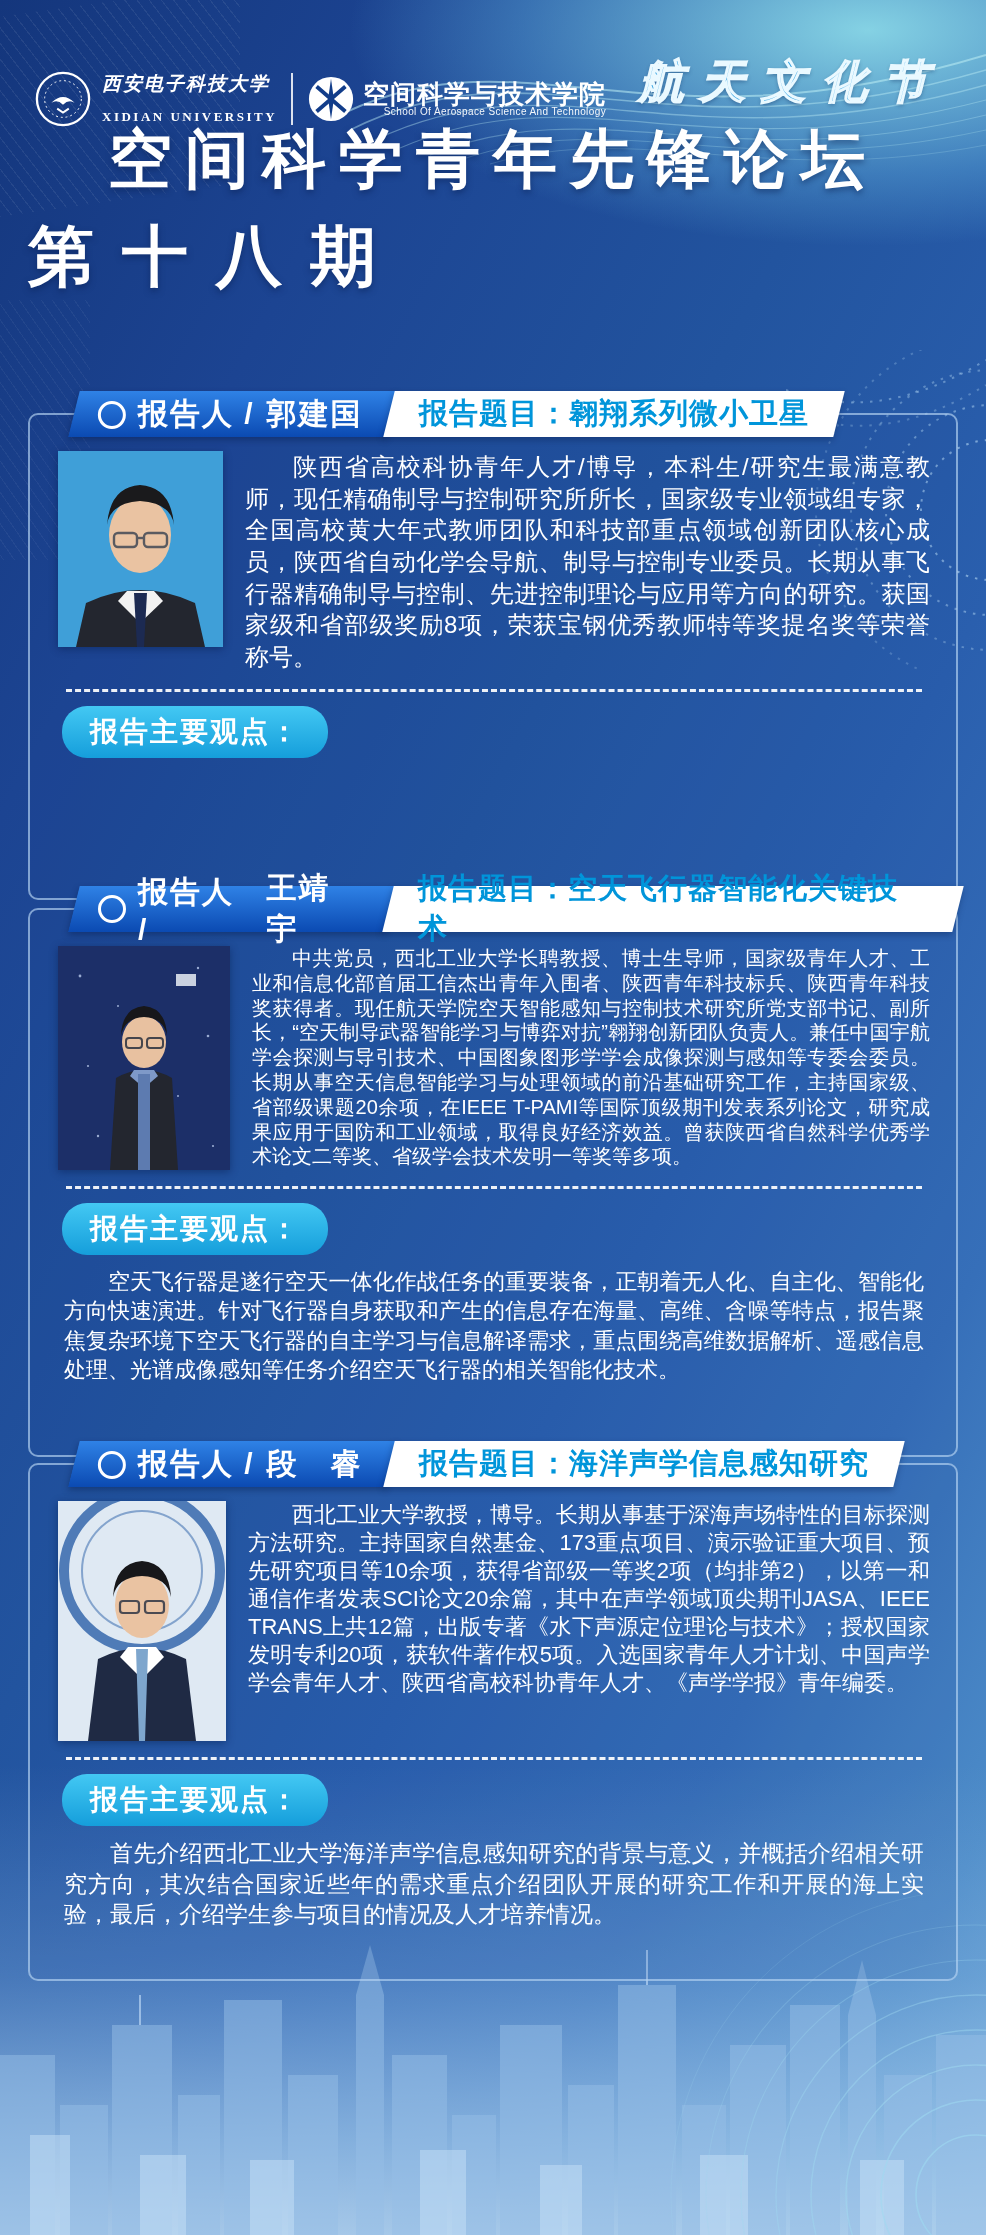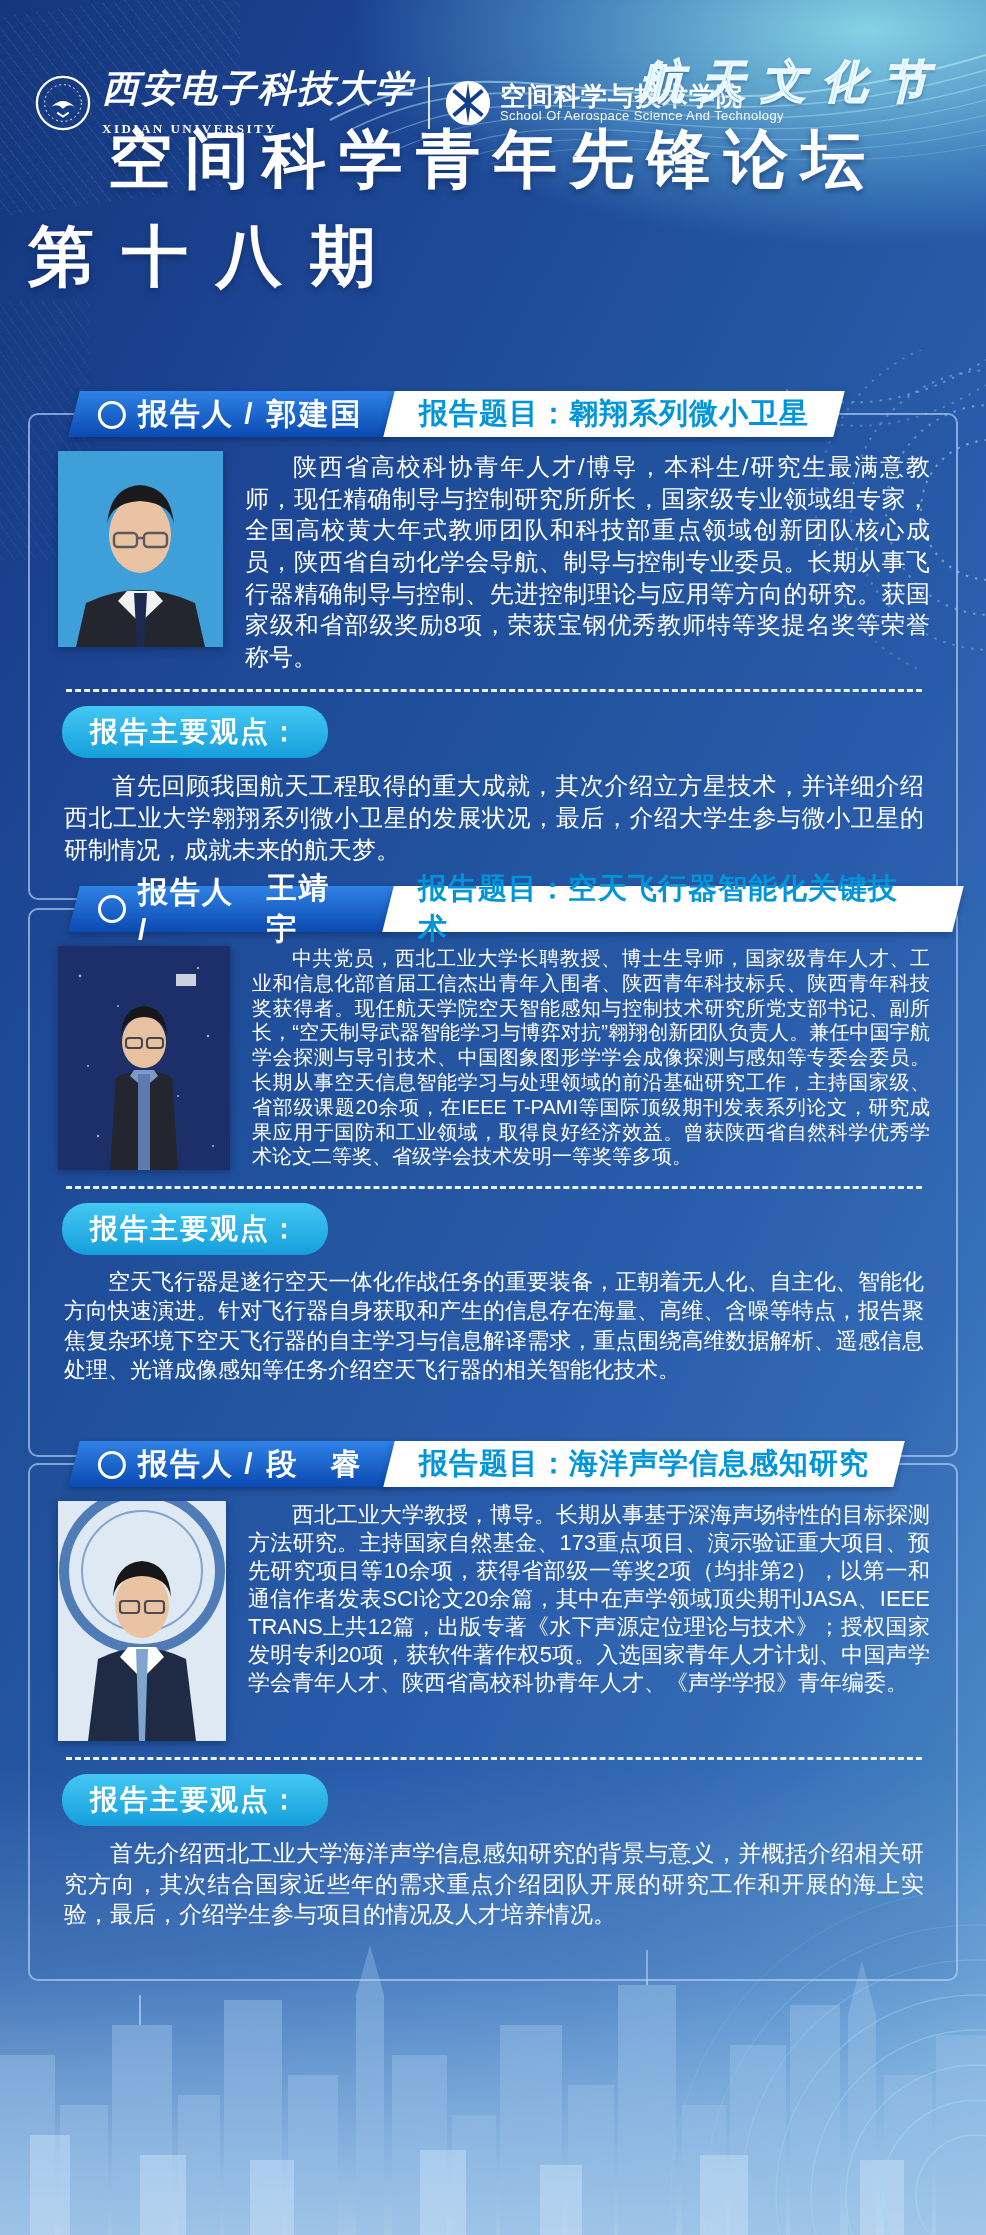--- a/index.html
+++ b/index.html
@@ -16,27 +16,27 @@
     background:linear-gradient(180deg,rgba(130,175,220,0) 0%,rgba(135,180,225,.35) 45%,rgba(160,200,235,.75) 80%,rgba(178,210,238,.9) 100%);
   }
   .hatch{
     position:absolute;opacity:.5;
     background:repeating-linear-gradient(55deg,rgba(255,255,255,.14) 0 1px,transparent 1px 9px);
   }
   
   .logo-row{position:absolute;top:70px;left:34px;display:flex;align-items:center;z-index:3;}
   .seal-svg{width:58px;height:58px;flex:none;}
   .uni-block{margin-left:10px;line-height:1;}
-  .uni-zh{font-family:Liberation Serif, serif;font-style:italic;font-weight:700;font-size:37px;letter-spacing:2px;}
+  .uni-zh{font-family:Liberation Mono, monospace;font-style:italic;font-weight:700;font-size:19px;letter-spacing:2px;}
   .uni-en{font-family:"Liberation Serif",serif;font-size:13px;letter-spacing:2.5px;font-weight:700;margin-top:15px;}
   .v-divider{width:2px;height:52px;background:rgba(255,255,255,.85);margin:0 14px;}
   .sast-svg{width:48px;height:48px;flex:none;}
   .school-block{margin-left:8px;line-height:1;}
   .school-zh{font-weight:800;font-size:26px;letter-spacing:1px;}
-  .school-en{font-size:13px;letter-spacing:.4px;opacity:.95;}
+  .school-en{font-size:10px;letter-spacing:.4px;opacity:.95;text-align:right;}
   .festival{
     position:absolute;top:52px;right:42px;z-index:3;
     font-size:45px;font-weight:700;font-style:italic;letter-spacing:16px;
     color:#2e9fe2;-webkit-text-stroke:1.6px #eaf9ff;
     text-shadow:0 2px 4px rgba(10,40,90,.45);
   }
   
   .title1{position:absolute;top:116px;left:0;width:100%;text-align:center;z-index:3;
     font-size:64px;font-weight:900;letter-spacing:13px;text-shadow:0 3px 6px rgba(8,30,80,.5);}
   .title2{position:absolute;top:212px;left:0;width:100%;z-index:3;
@@ -220,21 +220,20 @@
           <ellipse cx="82" cy="84" rx="31" ry="38" fill="#eac3a2"></ellipse>
           <path d="M49,74 Q52,36 82,34 Q113,36 116,74 Q113,52 82,50 Q52,52 49,74 Z" fill="#1a1a1c"></path>
           <rect x="56" y="82" width="23" height="14" rx="4" fill="none" stroke="#5a5a60" stroke-width="2.4"></rect>
           <rect x="86" y="82" width="23" height="14" rx="4" fill="none" stroke="#5a5a60" stroke-width="2.4"></rect>
           <line x1="79" y1="87" x2="86" y2="87" stroke="#5a5a60" stroke-width="2.4"></line>
         </svg>
         <p class="bio">陕西省高校科协青年人才/博导，本科生/研究生最满意教师，现任精确制导与控制研究所所长，国家级专业领域组专家，全国高校黄大年式教师团队和科技部重点领域创新团队核心成员，陕西省自动化学会导航、制导与控制专业委员。长期从事飞行器精确制导与控制、先进控制理论与应用等方向的研究。获国家级和省部级奖励8项，荣获宝钢优秀教师特等奖提名奖等荣誉称号。</p>
       </div>
       <div class="dashed"></div>
       <div class="badge">报告主要观点：</div>
-      <p class="points">首先回顾我国航天工程取得的重大成就，其次介绍立方星技术，并详细介绍西北工业大学翱翔系列微小卫星的发展状况，最后，介绍大学生参与微小卫星的研制情况，成就未来的航天梦。</p>
     </div>
   </section>
 
   <section class="sec sec2">
     <div class="sec-header">
       <div class="speaker-tag">
         <span class="inner">
           <span class="ring"></span>
           <span>报告人 /</span>
           <span>王靖宇</span>

